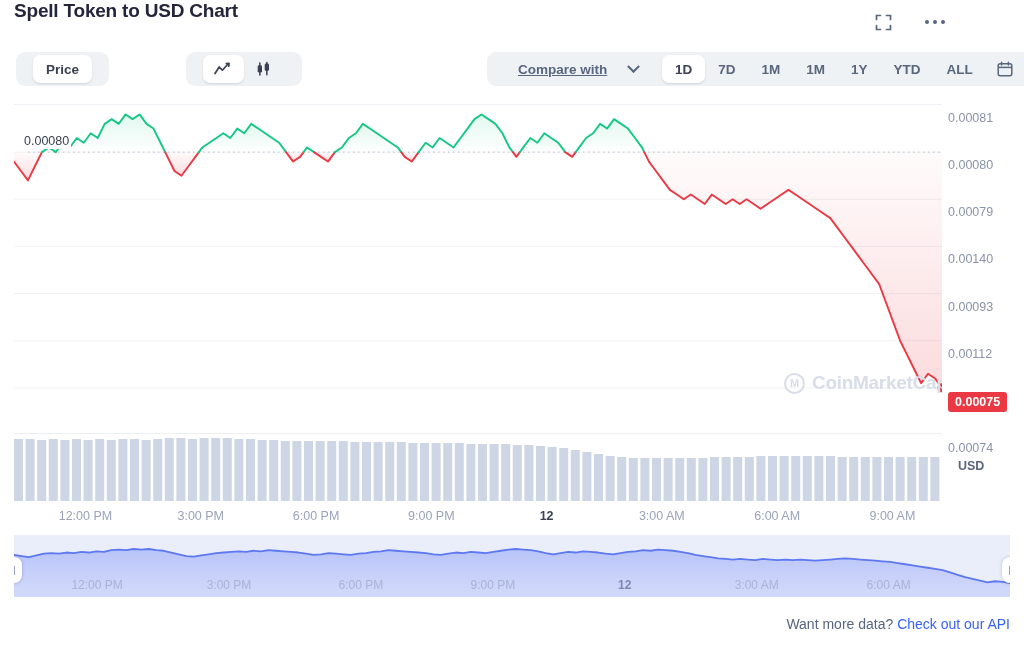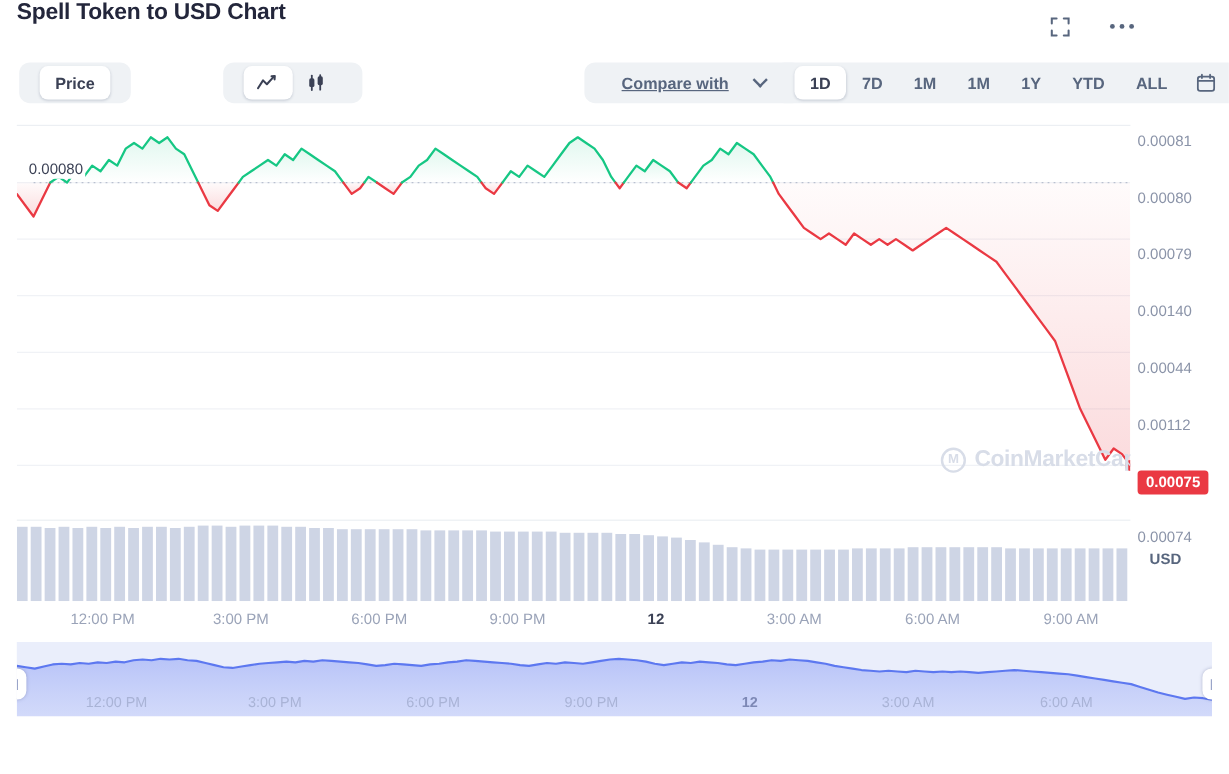--- a/index.html
+++ b/index.html
@@ -347,21 +347,21 @@
           <rect x="904.80" y="22.00" width="9.00" height="44.00" fill="#c5cee0" opacity="0.85"></rect>
           <rect x="916.40" y="22.00" width="9.00" height="44.00" fill="#c5cee0" opacity="0.85"></rect>
         </svg>
     </div>
 
     <div class="yaxis">
       <div class="ytick" id="yt0" style="top: -8px;">0.00081</div>
       <div class="ytick" id="yt1" style="top: 39.1429px;">0.00080</div>
       <div class="ytick" id="yt2" style="top: 86.2857px;">0.00079</div>
       <div class="ytick" id="yt3" style="top: 133.429px;">0.00140</div>
-      <div class="ytick" id="yt4" style="top: 180.571px;">0.00044</div>
+      <div class="ytick" id="yt4" style="top: 180.571px;">0.00093</div>
       <div class="ytick" id="yt5" style="top: 227.714px;">0.00112</div>
       <div class="ytick" id="yt6" style="top: 274.857px;">0.00075</div>
       <div class="ytick" id="yt7" style="top: 322px;">0.00074</div>
       <div class="price-badge" id="price-badge" style="top: 272.857px;">0.00075</div>
       <div class="yunit" id="yunit" style="top: 340px;">USD</div>
     </div>
   </div>
 
   <div class="xaxis" id="xaxis">
       <div class="xtick" style="left: 85.4733px; top: 4px;">12:00 PM</div>
@@ -391,14 +391,18 @@
         <div class="nav-xtick" style="left: 346.951px;">6:00 PM</div>
         <div class="nav-xtick" style="left: 478.872px;">9:00 PM</div>
         <div class="nav-xtick bold" style="left: 610.792px;">12</div>
         <div class="nav-xtick" style="left: 742.713px;">3:00 AM</div>
         <div class="nav-xtick" style="left: 874.633px;">6:00 AM</div>
       </div>
     <div class="nav-handle" id="nav-handle-left" style="left:-7px;"></div>
     <div class="nav-handle" id="nav-handle-right" style="left:988px;"></div>
   </div>
 
+  <div class="footer">
+    <span>Want more data?</span>
+    <a>Check out our API</a>
+  </div>
 
 </div>
 
 </body></html>

